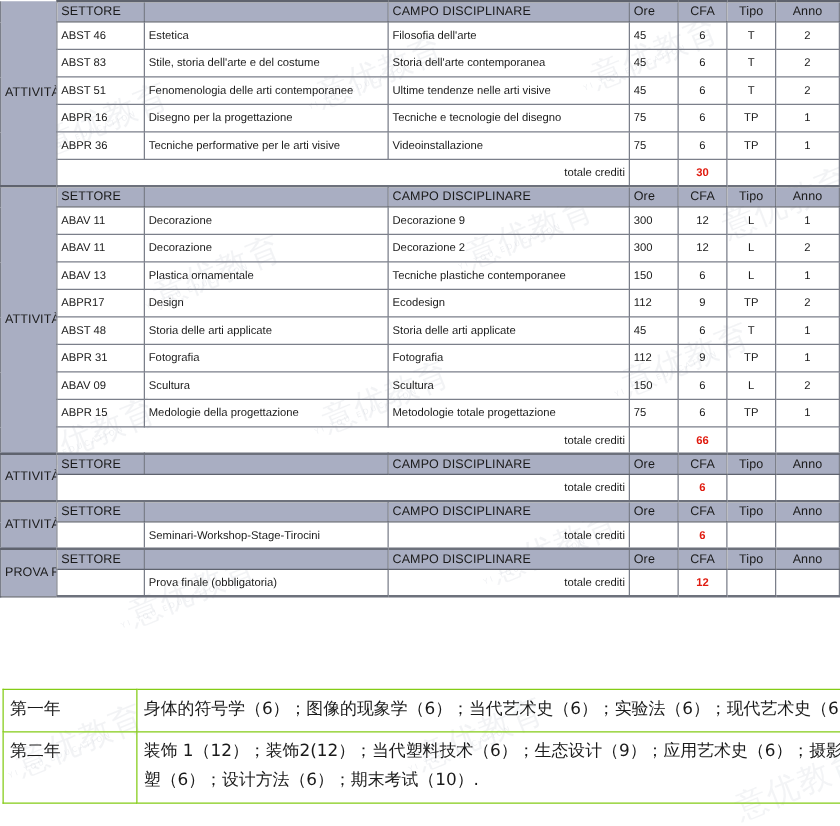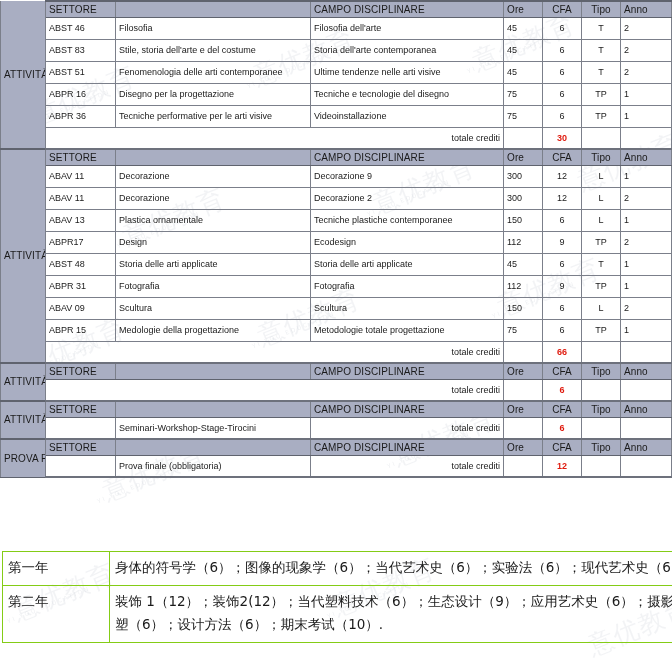--- a/index.html
+++ b/index.html
@@ -89,21 +89,21 @@
     border-bottom: 1px solid #5f636e;
   }
   tr.hdr td.blank-head { background: #a9aec2; }
 
   td.c-set   { width: 63px; }
   td.c-nome  { width: 188px; }
   td.c-campo { width: 186px; }
   td.c-ore   { width: 32px; text-align: left; }
   td.c-cfa   { width: 32px; text-align: center; }
   td.c-tipo  { width: 32px; text-align: center; }
-  td.c-anno  { width: 44px; }
+  td.c-anno  { width: 44px; text-align: center; }
 
   tr.data td { height: 21px; font-size: 9px; }
 
   tr.tot td {
     height: 20px;
     font-size: 9px;
     border-bottom: 2px solid #6d717c;
   }
   td.tot-label {
     text-align: right;
@@ -187,21 +187,21 @@
     <td class="c-nome blank-head"></td>
     <td class="c-campo">CAMPO DISCIPLINARE</td>
     <td class="c-ore">Ore</td>
     <td class="c-cfa">CFA</td>
     <td class="c-tipo">Tipo</td>
     <td class="c-anno">Anno</td>
   </tr>
 
   <tr class="data">
     <td>ABST 46</td>
-    <td>Filosofia</td>
+    <td>Estetica</td>
     <td>Filosofia dell'arte</td>
     <td class="c-ore">45</td>
     <td class="c-cfa">6</td>
     <td class="c-tipo">T</td>
     <td class="c-anno">2</td>
   </tr>
   <tr class="data">
     <td>ABST 83</td>
     <td>Stile, storia dell'arte e del costume</td>
     <td>Storia dell'arte contemporanea</td>

